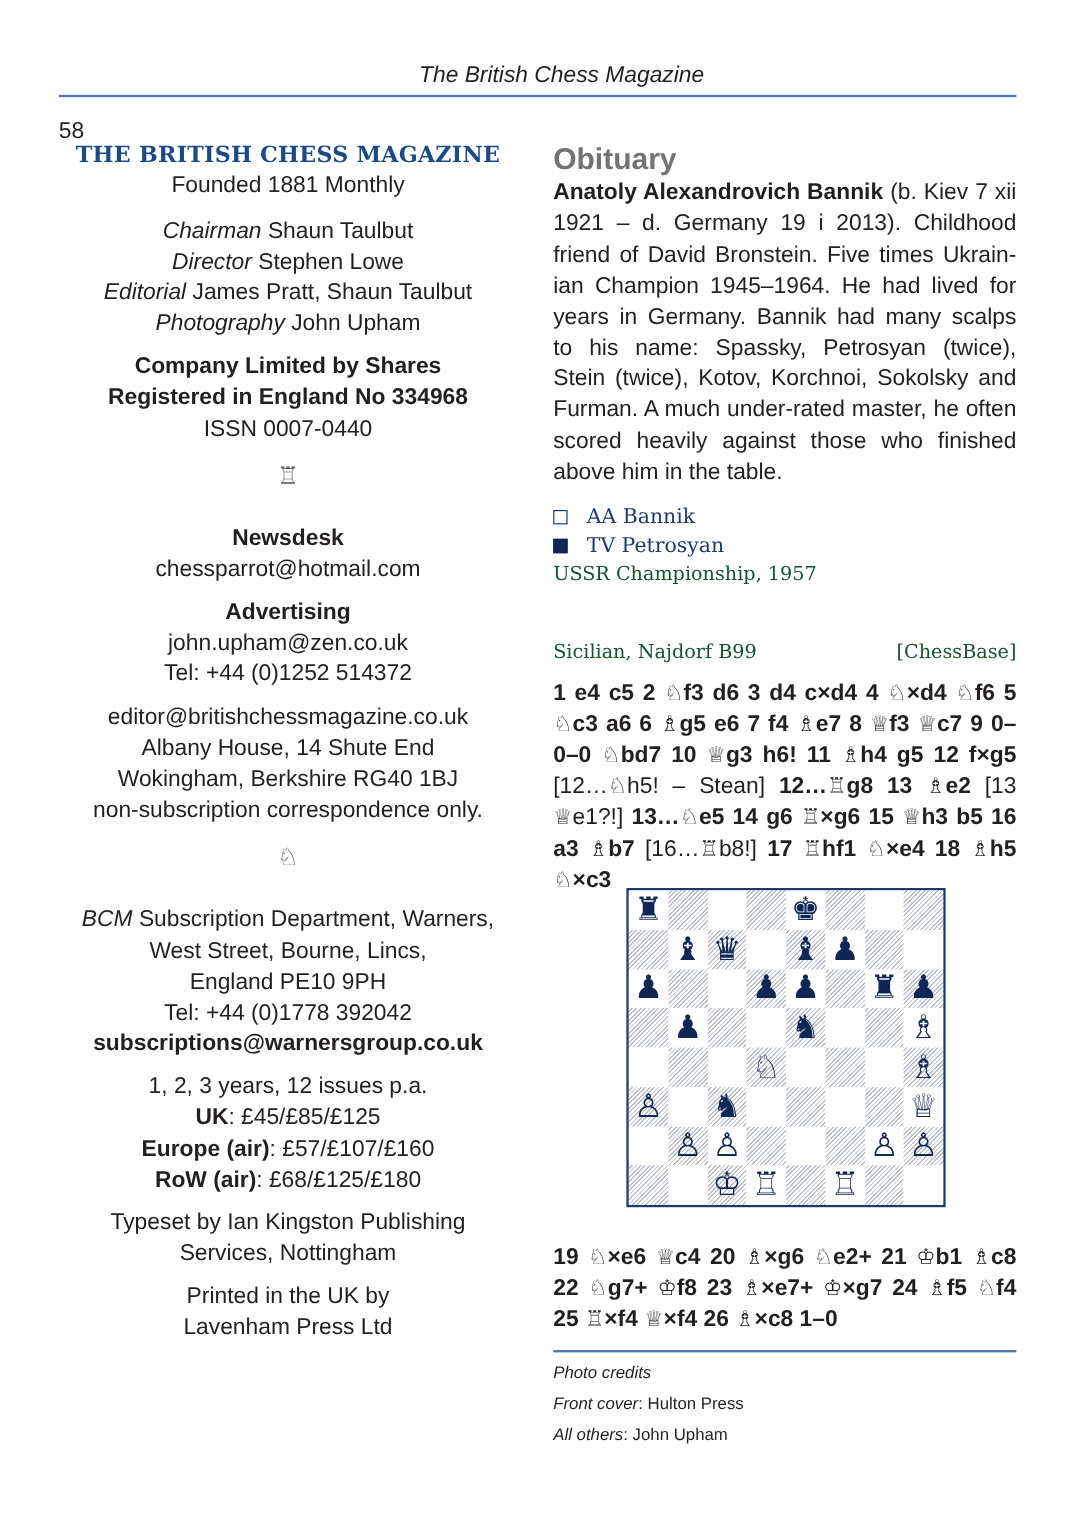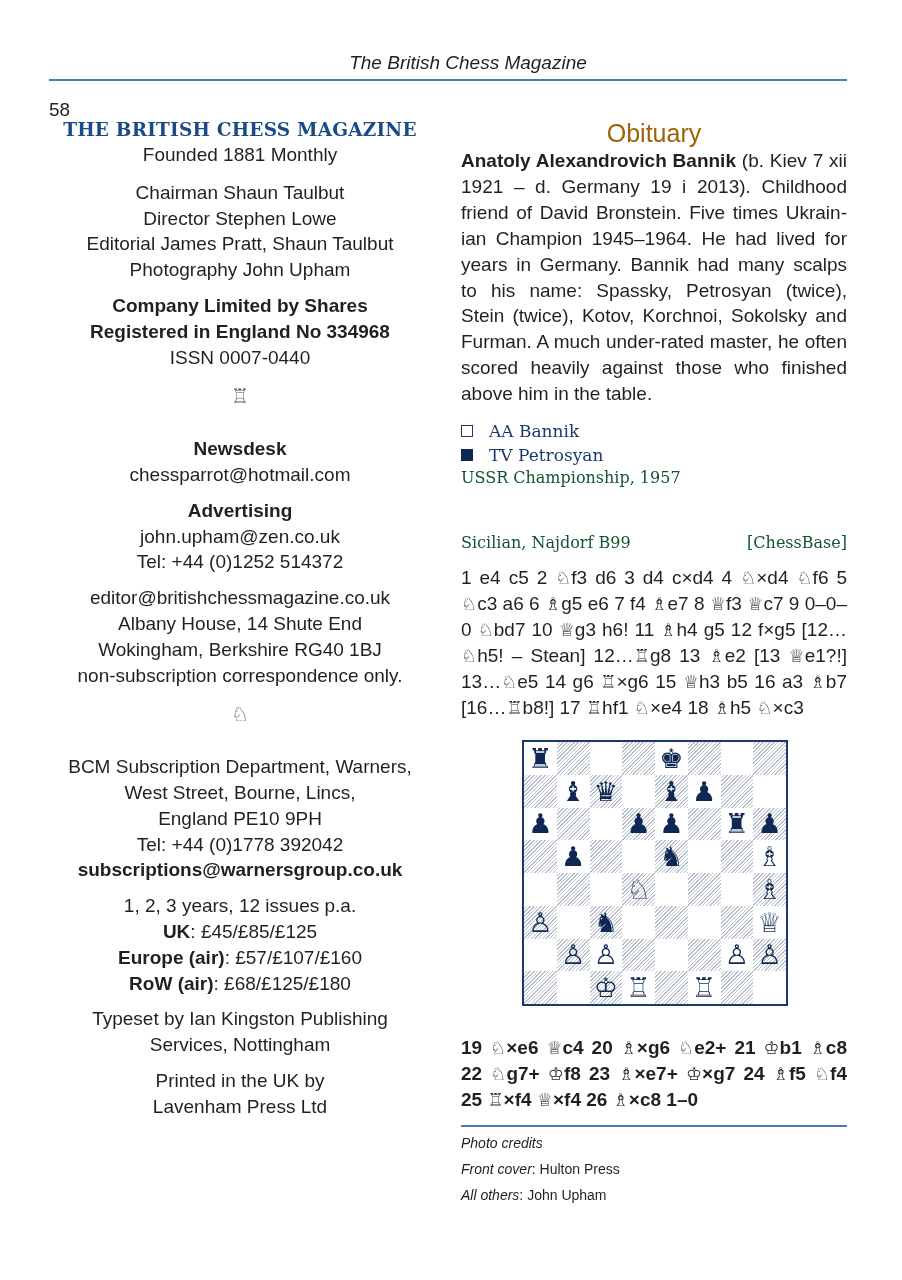--- a/index.html
+++ b/index.html
@@ -12,42 +12,42 @@
                font-style: italic; font-size: 19px; padding-left: 40px; }
   .head-rule { position: absolute; left: 49px; top: 79px; width: 798px; height: 2px; background: #4f79b4; }
 
   
   .left-col { position: absolute; left: 49px; top: 118px; width: 382px; text-align: center;
               font-size: 19px; line-height: 25.8px; }
   .left-col .masthead { font-family: "DejaVu Serif", "Liberation Serif", serif; font-weight: bold;
               color: #1b4b87; font-size: 18.5px; letter-spacing: 0.2px; line-height: 24px; }
   .left-col .block { margin-bottom: 10px; }
   .left-col .b { font-weight: bold; }
-  .left-col .i { }
+  .left-col .i { font-style: italic; }
   .left-col .ornament { font-family: "DejaVu Sans", sans-serif; font-size: 20px; color: #555;
               display: block; margin: 14px 0 26px 0; }
 
   
   .right-col { position: absolute; left: 461px; top: 118px; width: 386px; font-size: 19px; }
-  .obit-title { font-weight: normal; color: #a16207; font-size: 25px; line-height: 30px; margin: 0; text-align: center; }
+  .obit-title { font-weight: bold; color: #737373; font-size: 25px; line-height: 30px; margin: 0; }
   .obit-body { text-align: justify; line-height: 25.9px; margin: 0; hyphens: manual; }
   .obit-body .b { font-weight: bold; }
 
   .players { margin-top: 12px; font-family: "DejaVu Serif", "Liberation Serif", serif; color: #1b3a6b;
              font-size: 17px; line-height: 24px; }
   .players .row { display: flex; align-items: center; }
   .sq-marker { display: inline-block; width: 12px; height: 12px; border: 1.5px solid #1b3a6b;
                margin-right: 16px; box-sizing: border-box; }
   .sq-marker.filled { background: #0e2754; border-color: #0e2754; }
   .game-meta { font-family: "DejaVu Serif", "Liberation Serif", serif; color: #14532d; font-size: 16px;
                line-height: 21px; }
   .game-meta .row2 { display: flex; justify-content: space-between; margin-top: 44px; }
 
   .moves { margin-top: 12px; font-size: 19px; line-height: 26px; text-align: justify; }
-  .moves .mv { font-weight: normal; }
+  .moves .mv { font-weight: bold; }
   .moves .fig { font-family: "DejaVu Sans", sans-serif; font-weight: normal; font-size: 18px; }
 
   .board-wrap { position: absolute; left: 522px; top: 740px; width: 262px; height: 262px;
                 border: 2px solid #1b3a6b; box-sizing: content-box; }
   .board { display: grid; grid-template-columns: repeat(8, 32.75px); grid-template-rows: repeat(8, 32.75px); }
   .sq { position: relative; display: flex; align-items: center; justify-content: center;
         font-family: "DejaVu Sans", sans-serif; font-size: 27px; line-height: 1; }
   .sq.dark { background: repeating-linear-gradient(135deg, #ffffff 0px, #ffffff 1.6px, #b9c0cc 1.6px, #b9c0cc 2.6px); }
   .sq.light { background: #ffffff; }
   .pc-b { color: #0e2754; }

